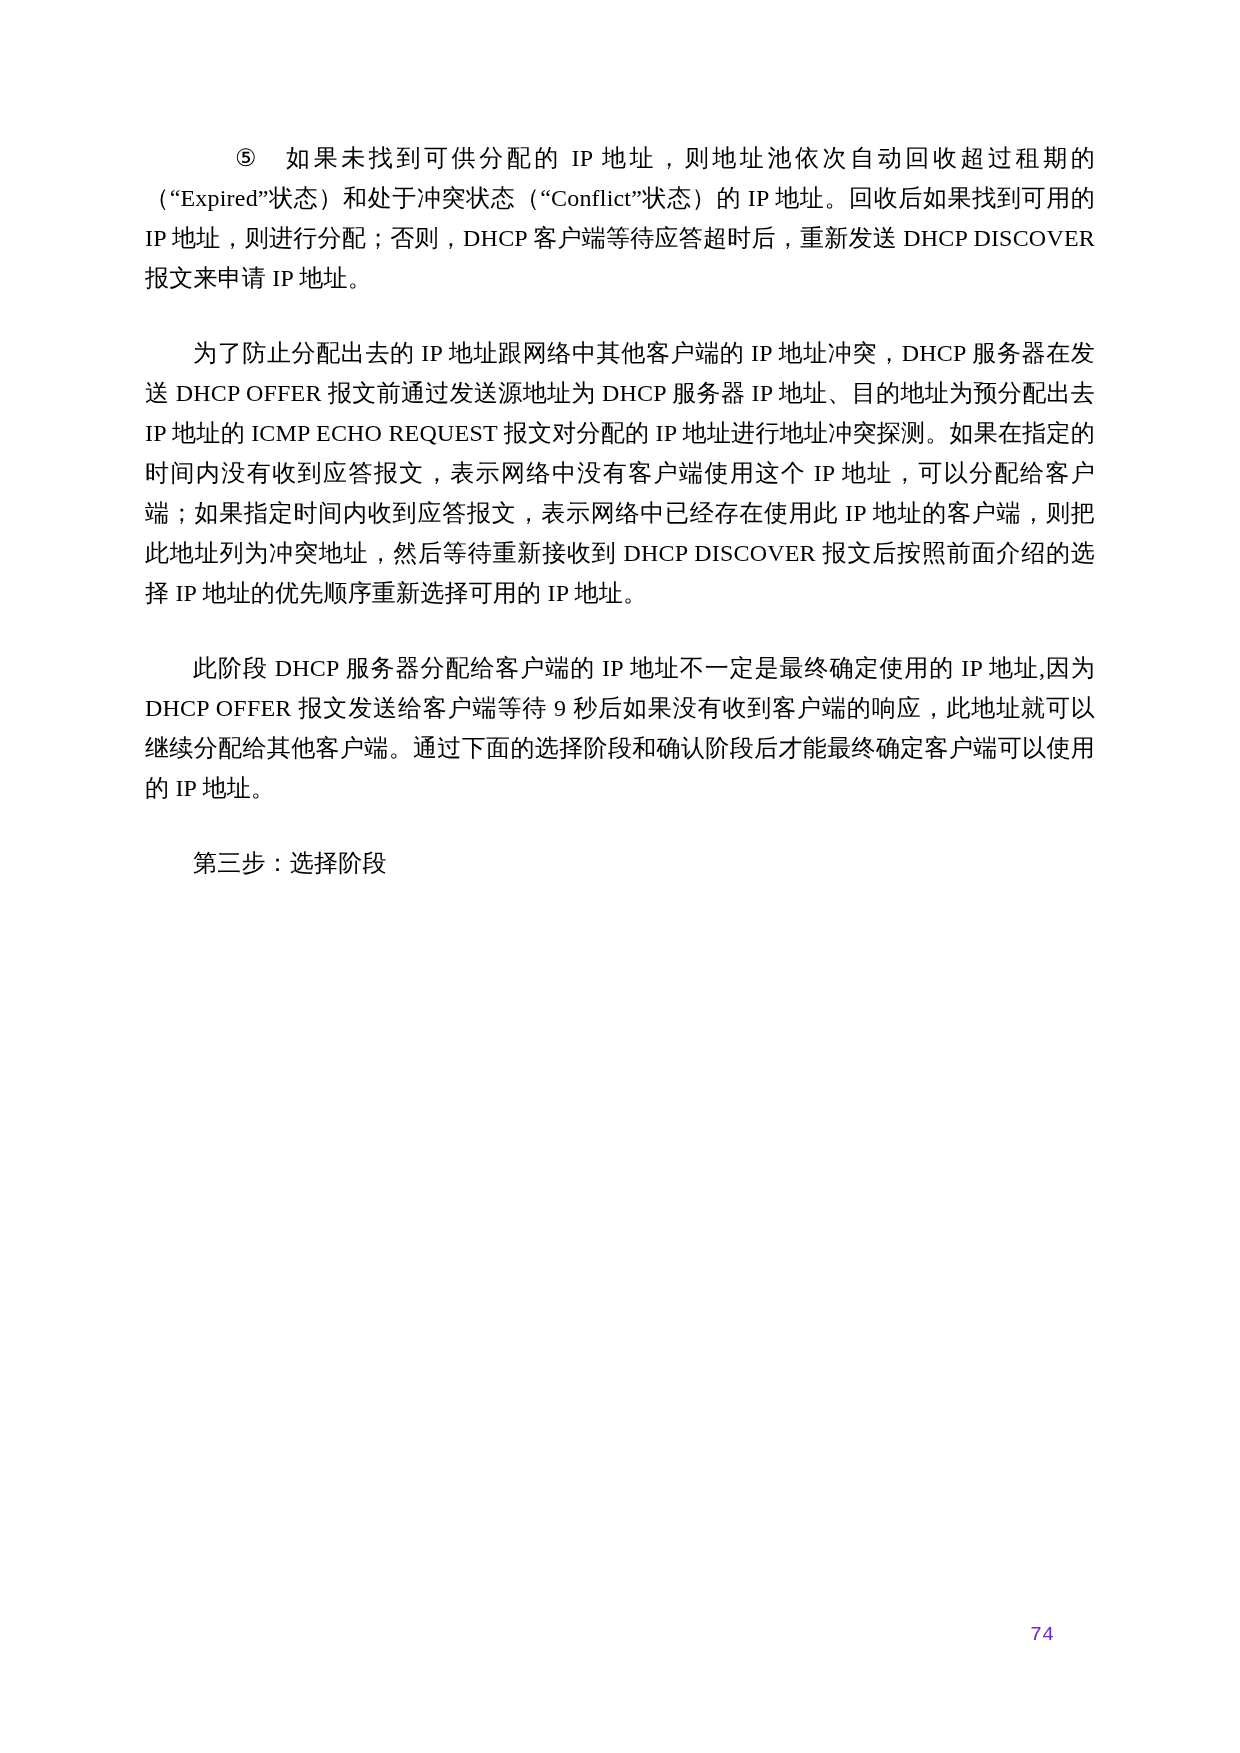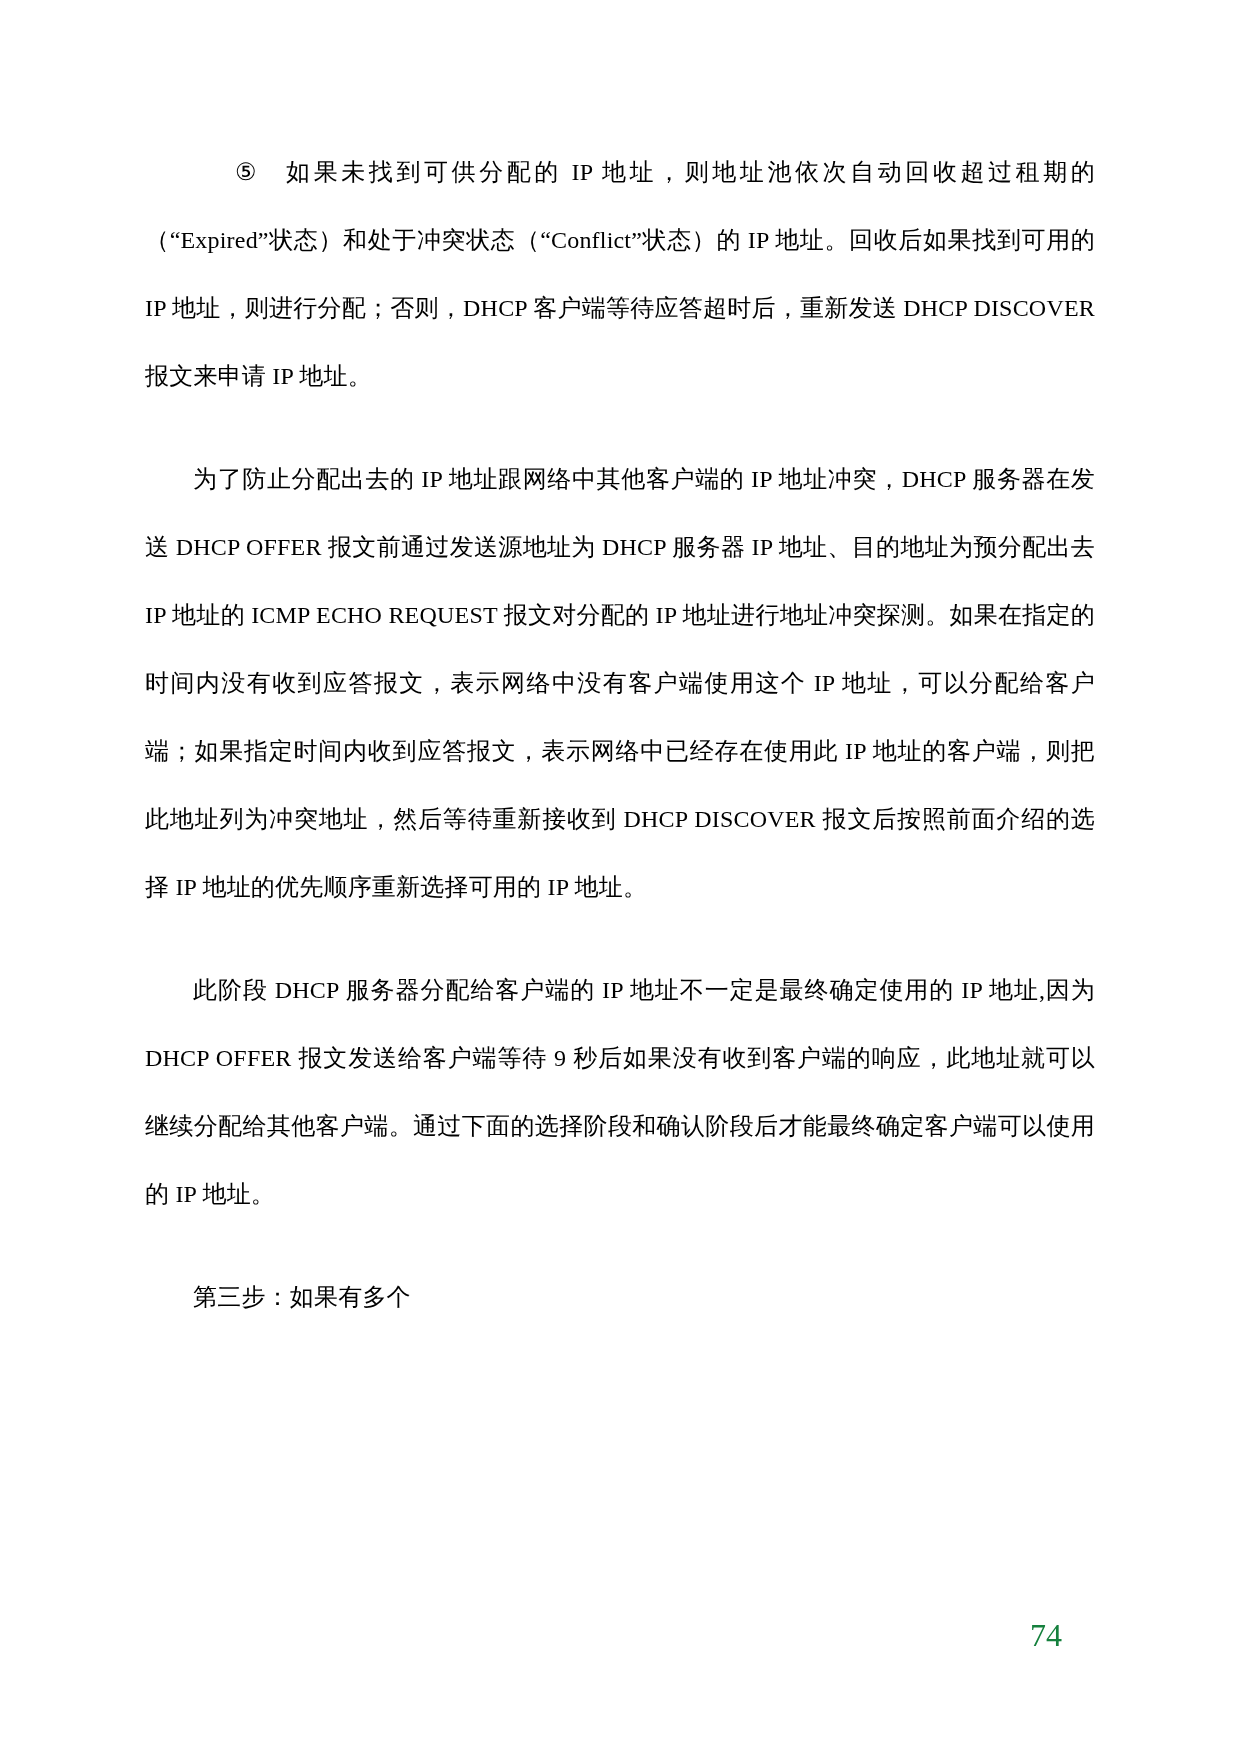--- a/index.html
+++ b/index.html
@@ -14,21 +14,21 @@
     overflow: hidden;
     color: #000000;
     font-family: "Liberation Serif", "DejaVu Serif", serif;
   }
   .page-content {
     position: absolute;
     left: 145px;
     top: 138px;
     width: 950px;
     font-size: 24px;
-    line-height: 68px;
+    line-height: 40px;
     text-align: justify;
     letter-spacing: 0.2px;
   }
   .para {
     margin: 35px 0 0 0;
     text-indent: 48px;
   }
   .para.first {
     margin-top: 0;
     text-indent: 90px;
@@ -36,33 +36,34 @@
   .para.heading {
     text-align: left;
   }
   .item-marker {
     margin-right: 26px;
   }
   .page-number {
     position: absolute;
     left: 1030px;
     top: 1620px;
-    font-size: 32px;
+    font-size: 20px;
     line-height: 30px;
-    color: #15803d;
+    color: #6d28d9;
+    font-family: Liberation Mono, monospace;
   }
 </style>
 </head>
 <body>
 
 <main class="page-content">
   <p class="para first"><span class="item-marker">⑤</span><span>如果未找到可供分配的 IP 地址，则地址池依次自动回收超过租期的（“Expired”状态）和处于冲突状态（“Conflict”状态）的 IP 地址。回收后如果找到可用的 IP 地址，则进行分配；否则，DHCP 客户端等待应答超时后，重新发送 DHCP DISCOVER 报文来申请 IP 地址。</span></p>
 
 
   <p class="para">为了防止分配出去的 IP 地址跟网络中其他客户端的 IP 地址冲突，DHCP 服务器在发送 DHCP OFFER 报文前通过发送源地址为 DHCP 服务器 IP 地址、目的地址为预分配出去 IP 地址的 ICMP ECHO REQUEST 报文对分配的 IP 地址进行地址冲突探测。如果在指定的时间内没有收到应答报文，表示网络中没有客户端使用这个 IP 地址，可以分配给客户端；如果指定时间内收到应答报文，表示网络中已经存在使用此 IP 地址的客户端，则把此地址列为冲突地址，然后等待重新接收到 DHCP DISCOVER 报文后按照前面介绍的选择 IP 地址的优先顺序重新选择可用的 IP 地址。</p>
 
   <p class="para">此阶段 DHCP 服务器分配给客户端的 IP 地址不一定是最终确定使用的 IP 地址,因为 DHCP OFFER 报文发送给客户端等待 9 秒后如果没有收到客户端的响应，此地址就可以继续分配给其他客户端。通过下面的选择阶段和确认阶段后才能最终确定客户端可以使用的 IP 地址。</p>
 
-  <p class="para heading">第三步：如果有多个</p>
+  <p class="para heading">第三步：选择阶段</p>
 
 </main>
 
 <div class="page-number">74</div>
 
 </body></html>

